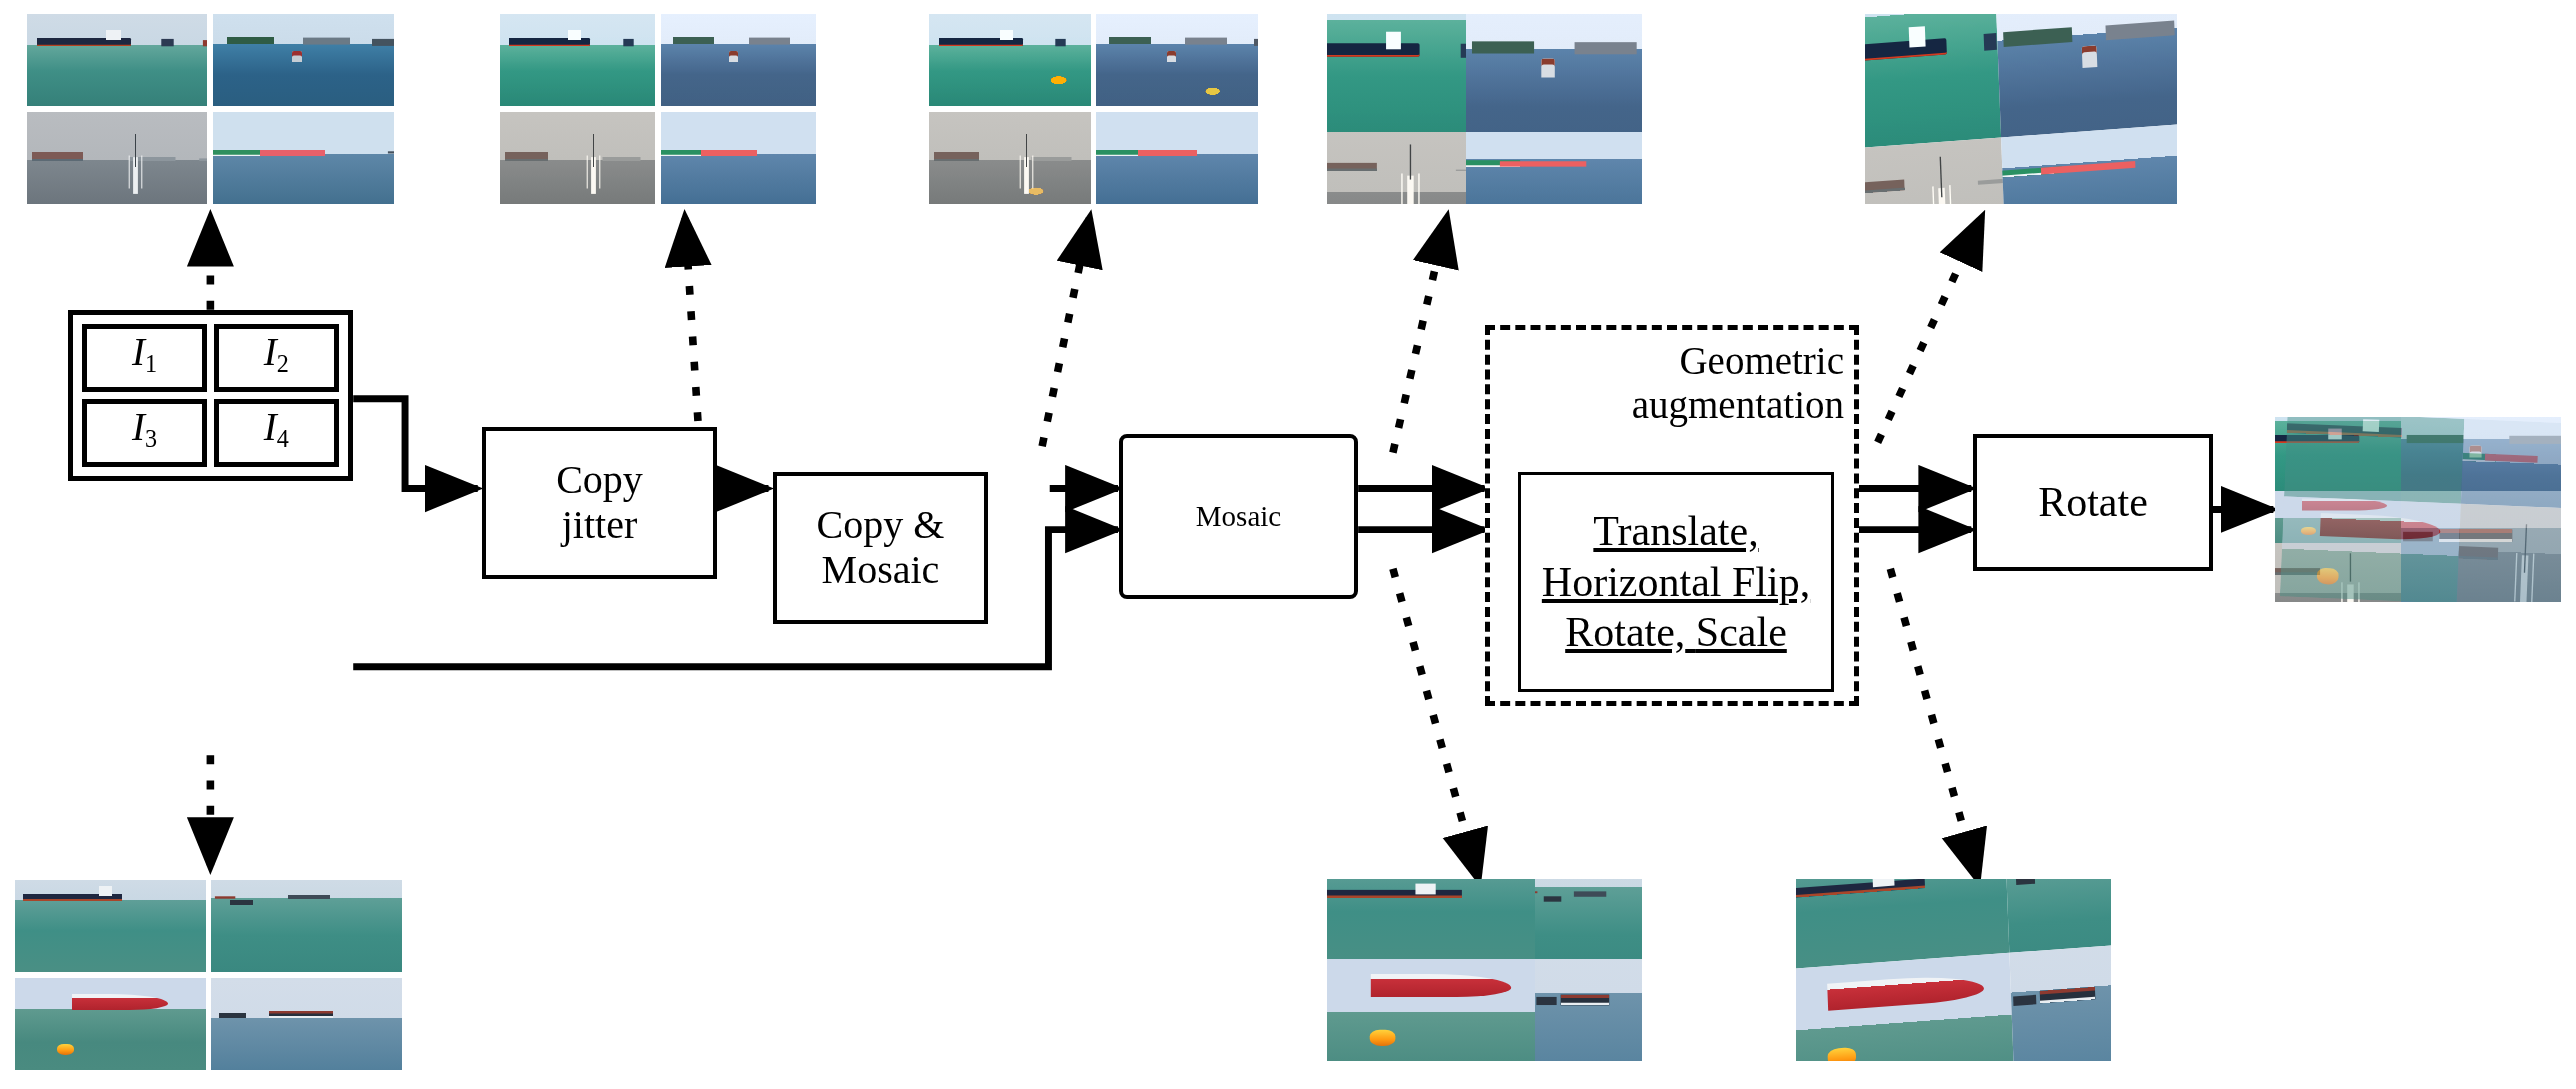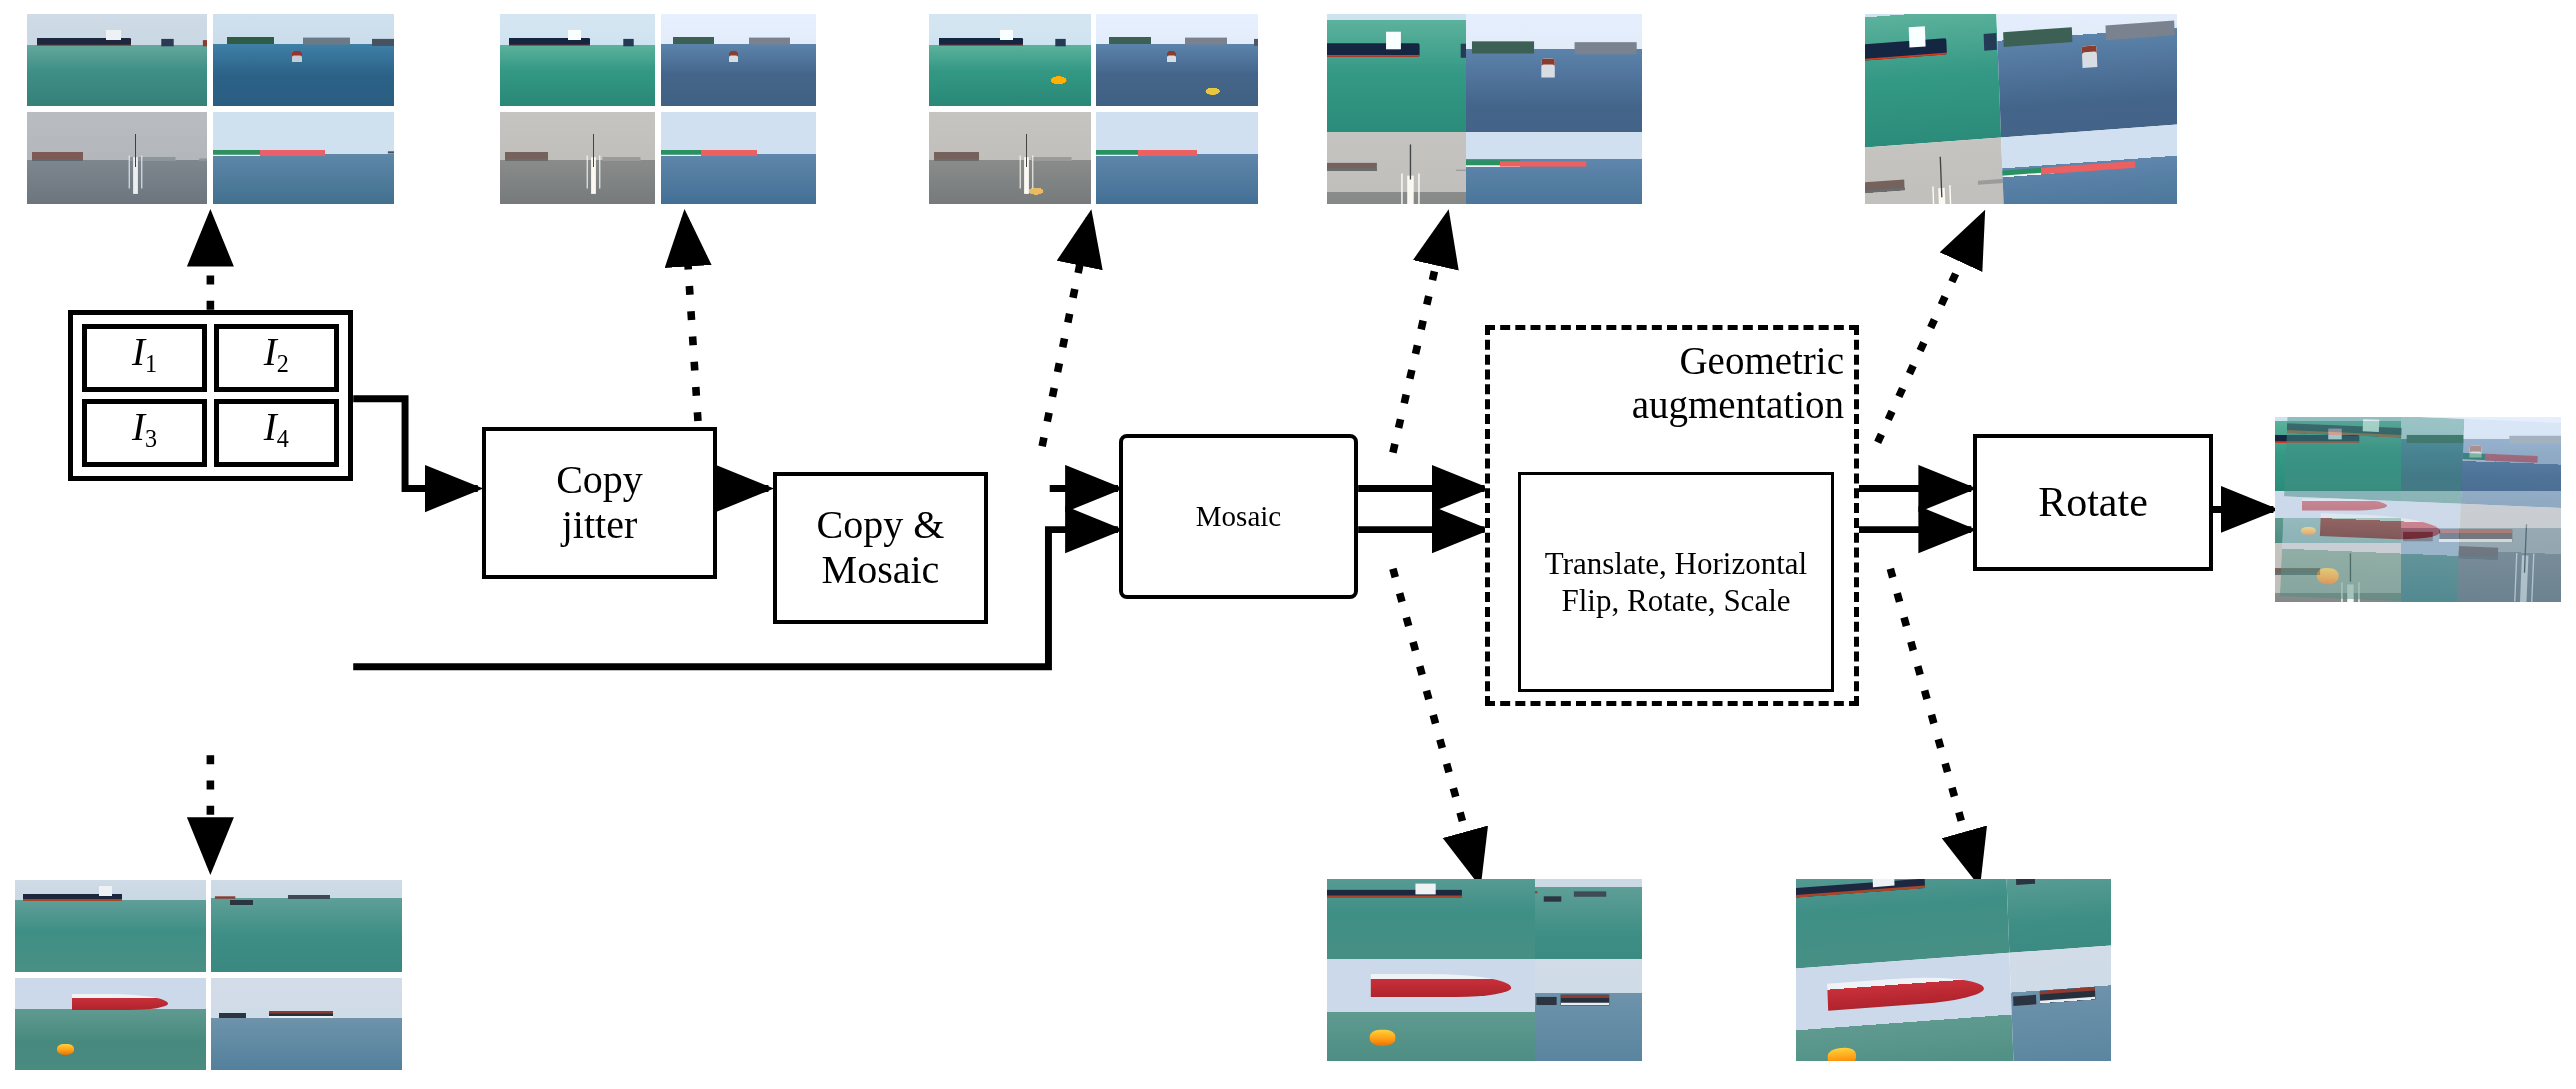--- a/index.html
+++ b/index.html
@@ -23,21 +23,21 @@
   .cell .lbl{font-size:39px;letter-spacing:0;white-space:nowrap;}
   .cell .lbl i{font-style:italic;}
   .cell .lbl sub{font-size:.62em;vertical-align:-.28em;font-style:normal;}
 
   
   .dashgroup{position:absolute;border:5.7px dashed #000;background:#fff;box-sizing:border-box;}
   .dashgroup .ghead{position:absolute;left:15px;top:8.9px;right:10px;
         font-size:39px;line-height:1.12;text-align:right;}
   .innerbox{position:absolute;border:3.8px solid #000;background:#fff;box-sizing:border-box;
         display:flex;align-items:center;justify-content:center;text-align:center;
-        font-size:31px;line-height:1.2;}
+        font-size:42px;line-height:1.2;text-decoration:underline;}
 
   
   .thumbgrid{position:absolute;display:grid;grid-template-columns:1fr 1fr;
              grid-template-rows:1fr 1fr;gap:5.7px;background:#fff;}
   .ph{position:relative;overflow:hidden;background:#9fb6c6;}
   .mosaic{position:absolute;overflow:hidden;background:#fff;}
   .mosaic .q{position:absolute;overflow:hidden;}
   .skewwrap{position:absolute;overflow:hidden;background:#fff;}
   .skewwrap .inner{position:absolute;left:-6%;top:-8%;width:112%;height:116%;
                    transform:rotate(-4.2deg) skewX(-2deg);overflow:hidden;}

